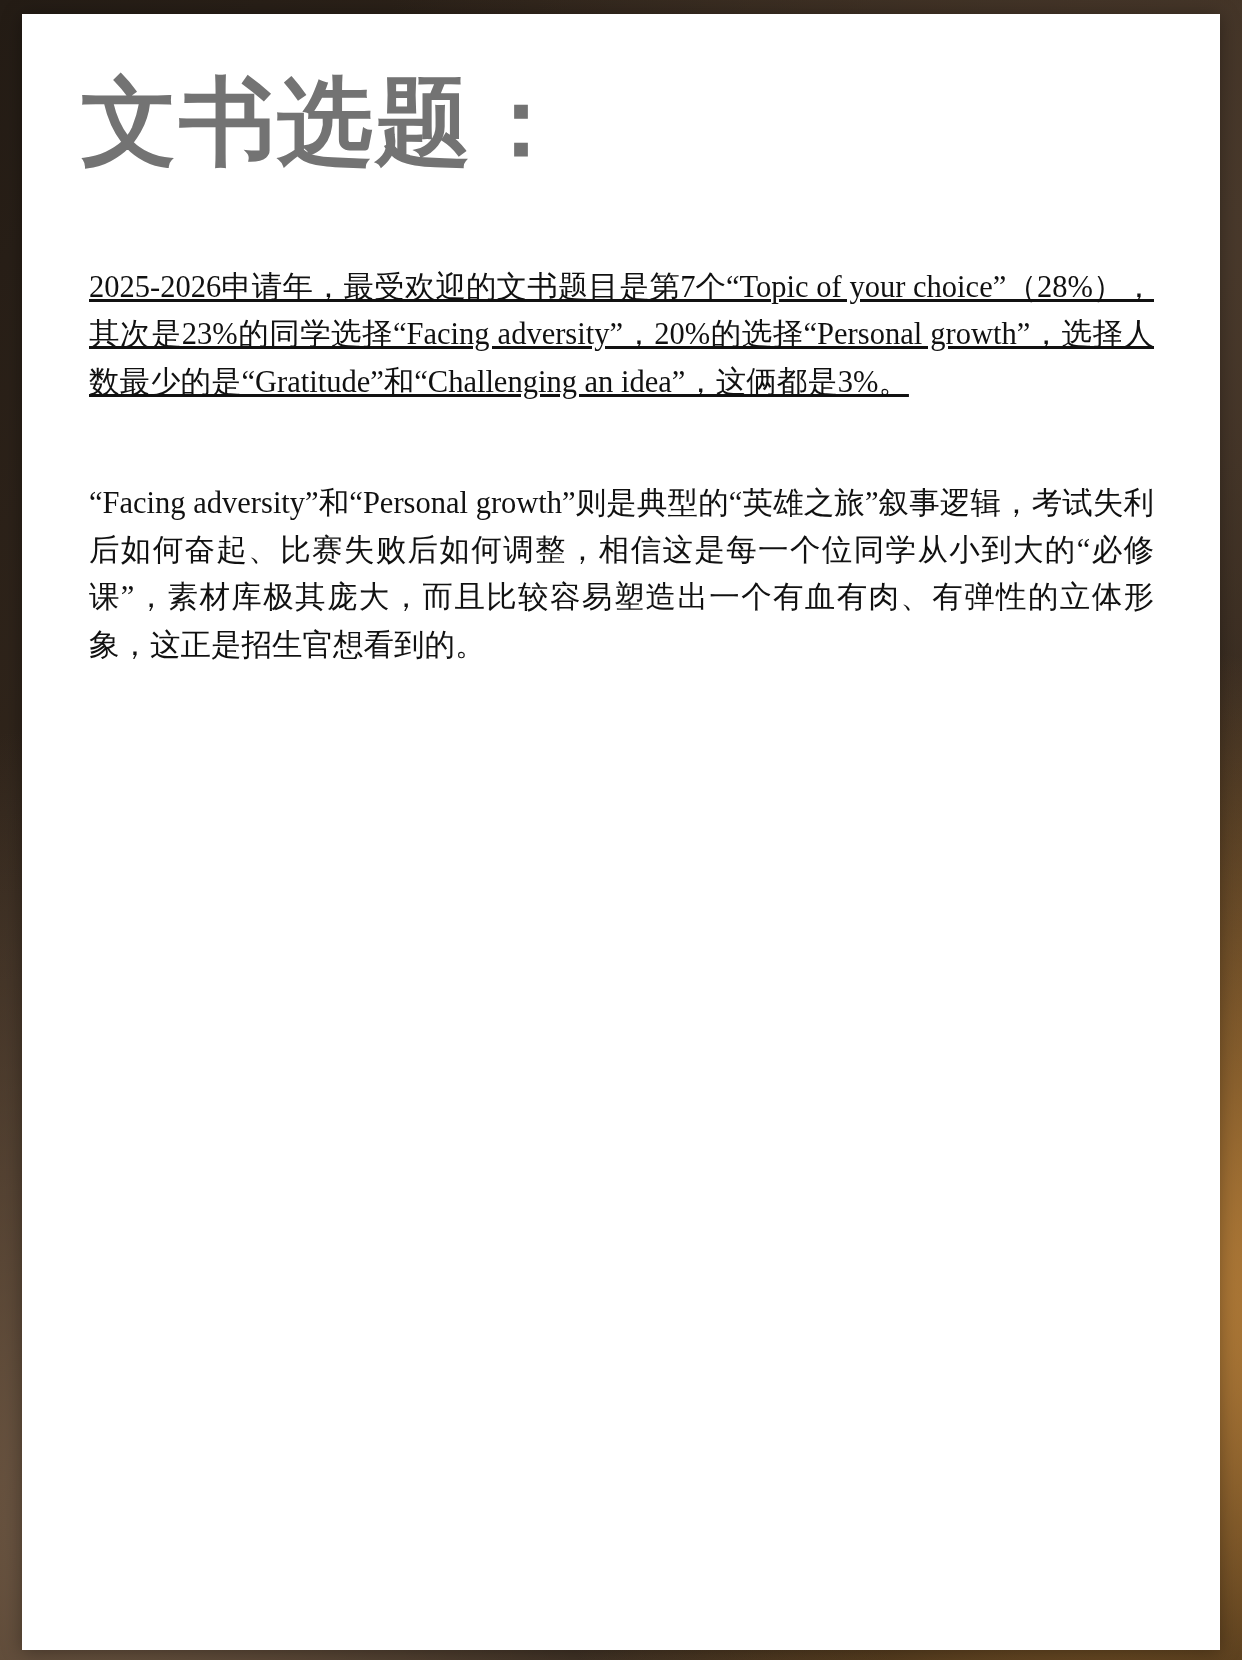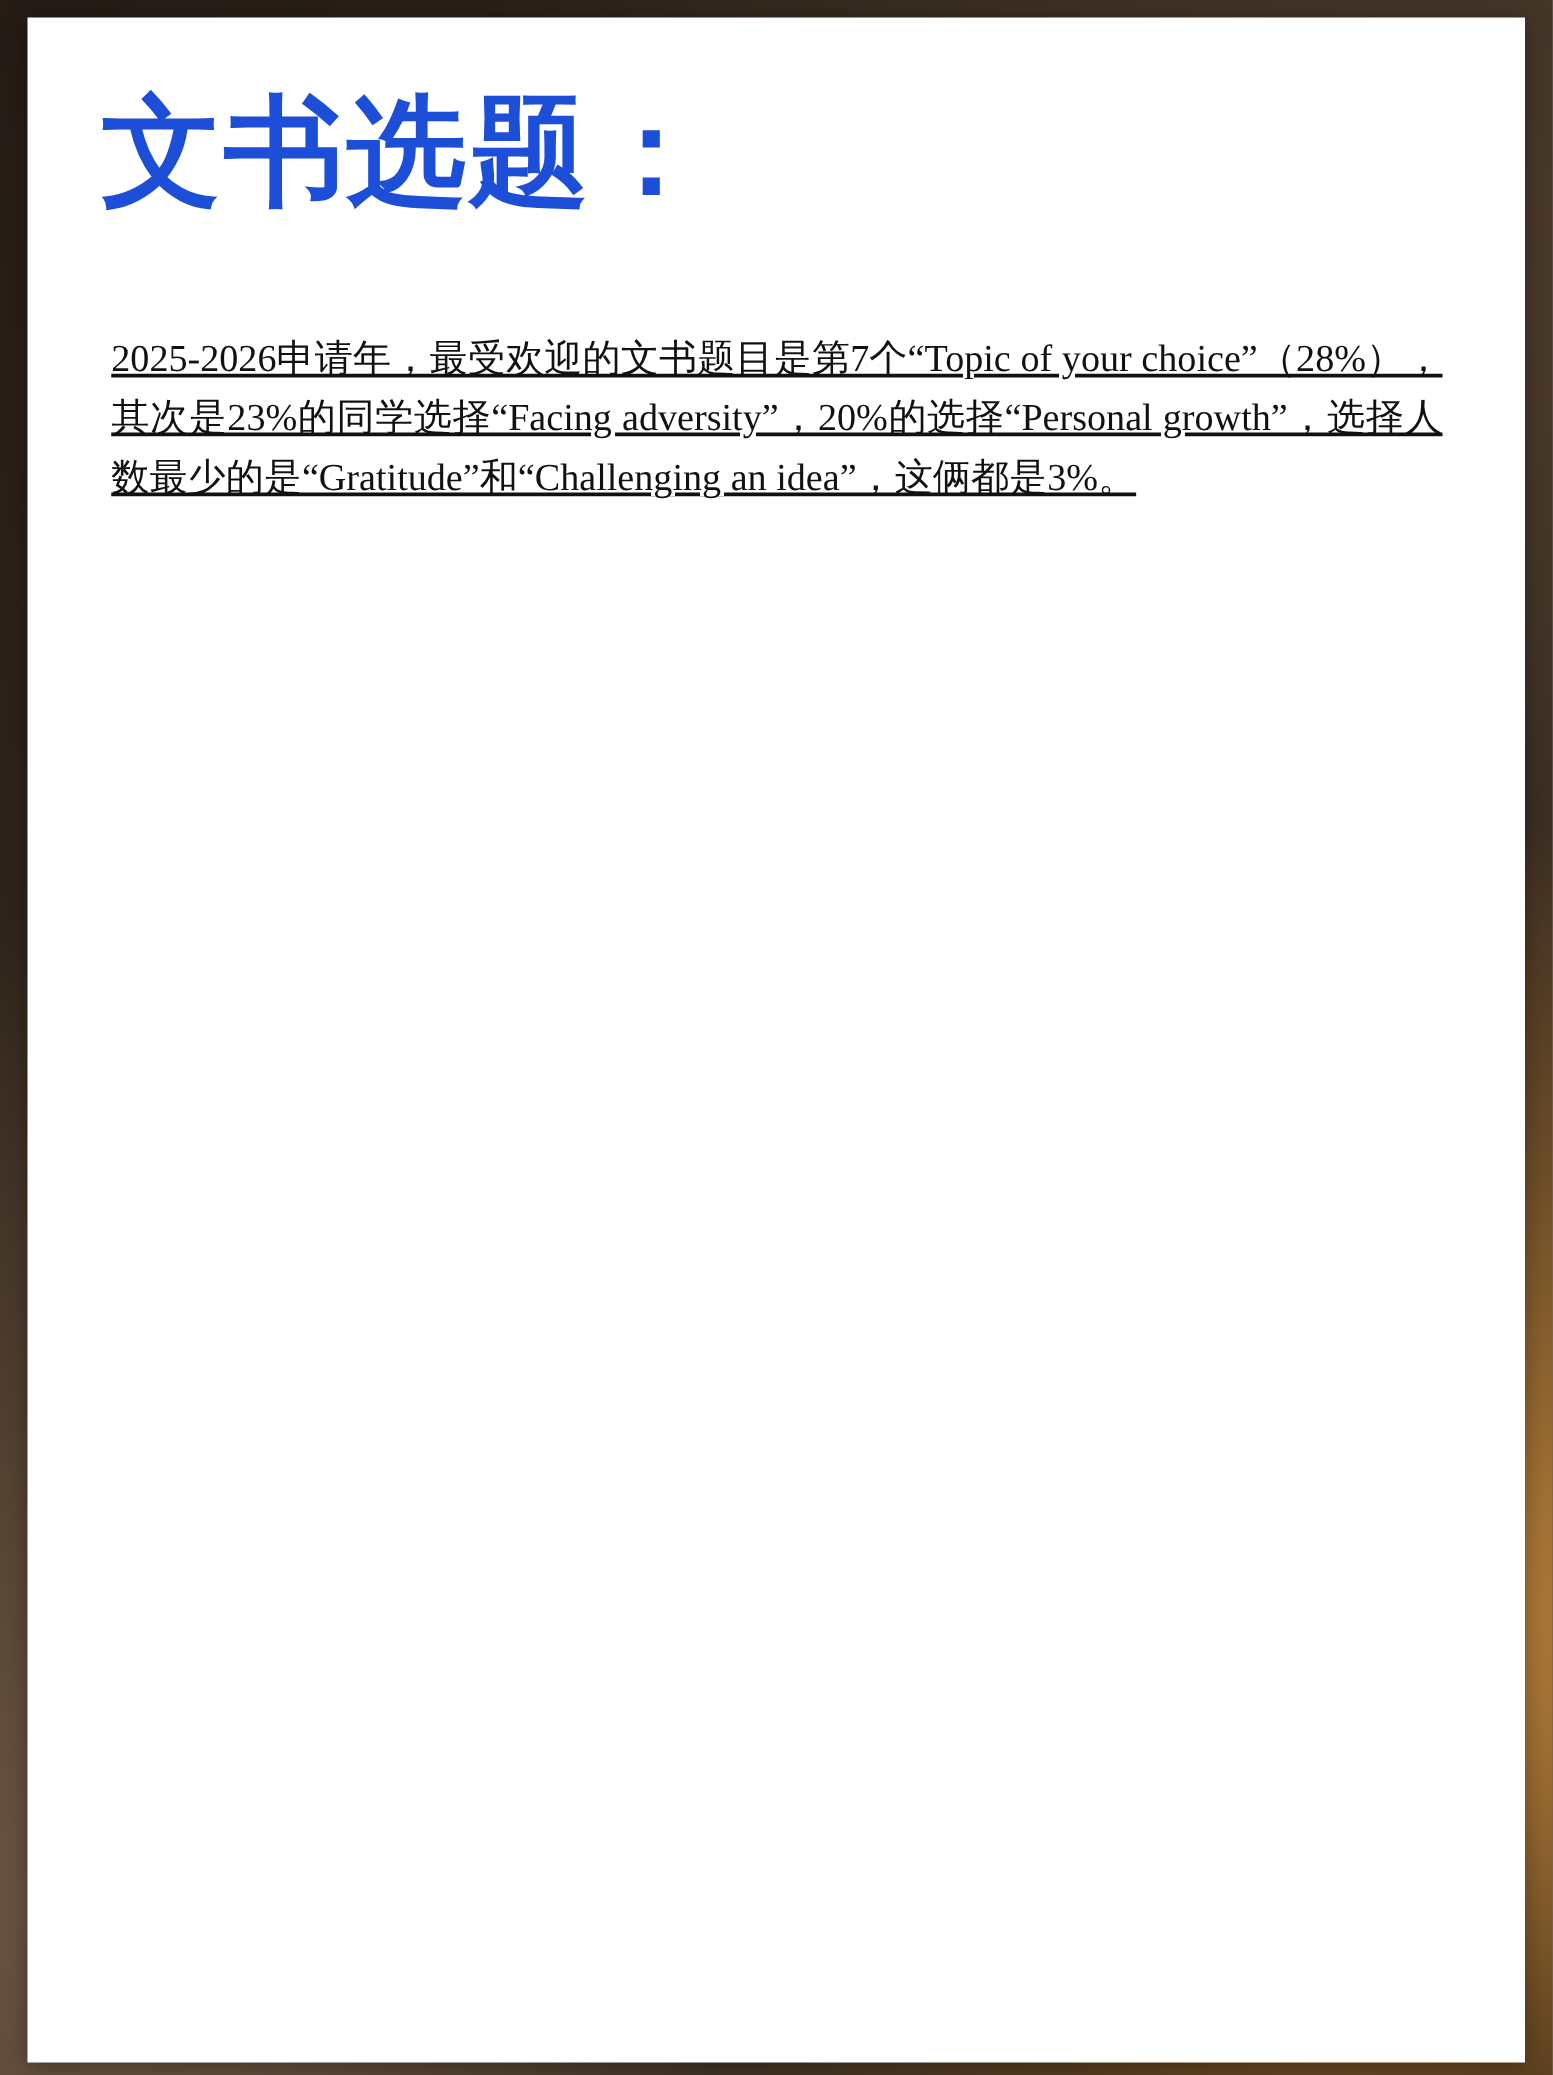--- a/index.html
+++ b/index.html
@@ -37,21 +37,21 @@
     left: 43px;
     top: 26px;
     right: 36px;
   }
   .title {
     font-family: Liberation Sans, sans-serif;
     font-weight: 700;
     font-size: 96px;
     line-height: 1.25;
     letter-spacing: 2px;
-    color: #1d4ed8;
+    color: #737373;
     margin: 0 0 0 16px;
     padding-top: 22px;
   }
   .body {
     margin-top: 82px;
     margin-left: 24px;
     margin-right: 30px;
     color: #111;
     font-size: 30.5px;
     line-height: 1.55;
@@ -73,19 +73,20 @@
 <div class="card">
   <div class="inner">
 
     <h1 class="title">文书选题：</h1>
 
     <div class="body">
       <p class="para gap-xl">2025-2026申请年，最受欢迎的文书题目是第7个“Topic of your choice”（28%），其次是23%的同学选择“Facing adversity”，20%的选择“Personal growth”，选择人数最少的是“Gratitude”和“Challenging an idea”，这俩都是3%。</p>
 
 
 
+      <p class="para gap-lg">“Facing adversity”和“Personal growth”则是典型的“英雄之旅”叙事逻辑，考试失利后如何奋起、比赛失败后如何调整，相信这是每一个位同学从小到大的“必修课”，素材库极其庞大，而且比较容易塑造出一个有血有肉、有弹性的立体形象，这正是招生官想看到的。</p>
 
 
 
     </div>
 
   </div>
 </div>
 
 </body></html>

